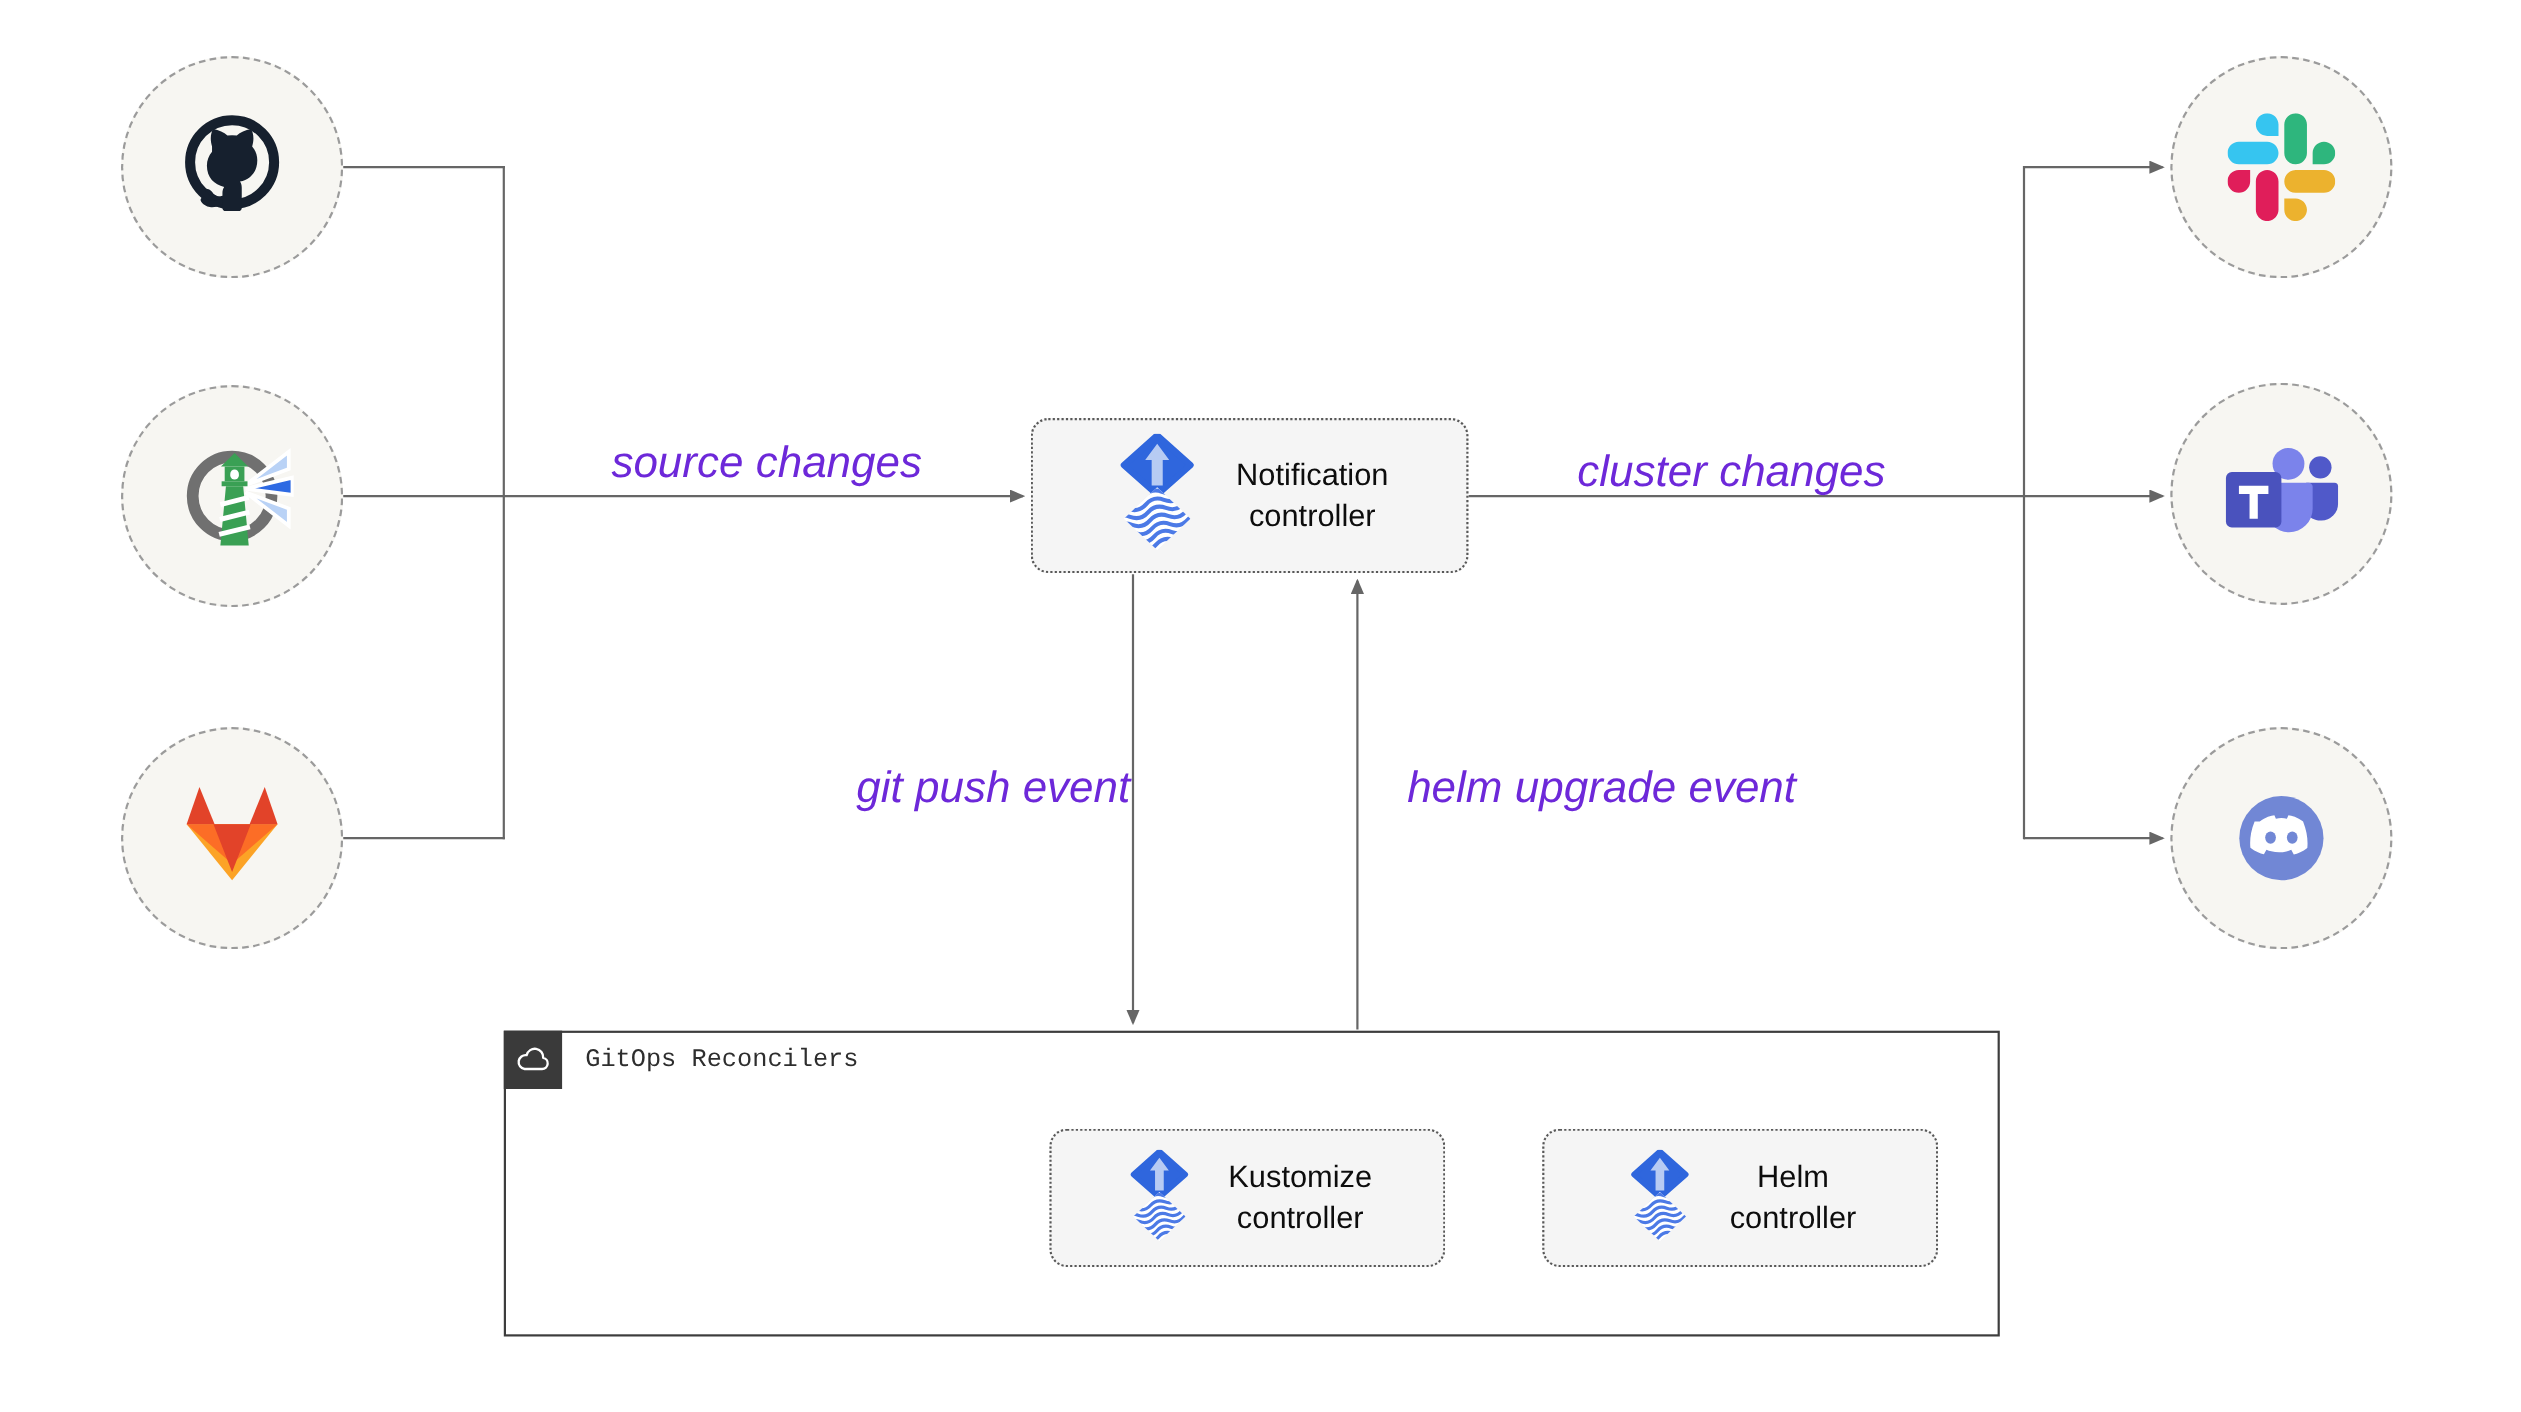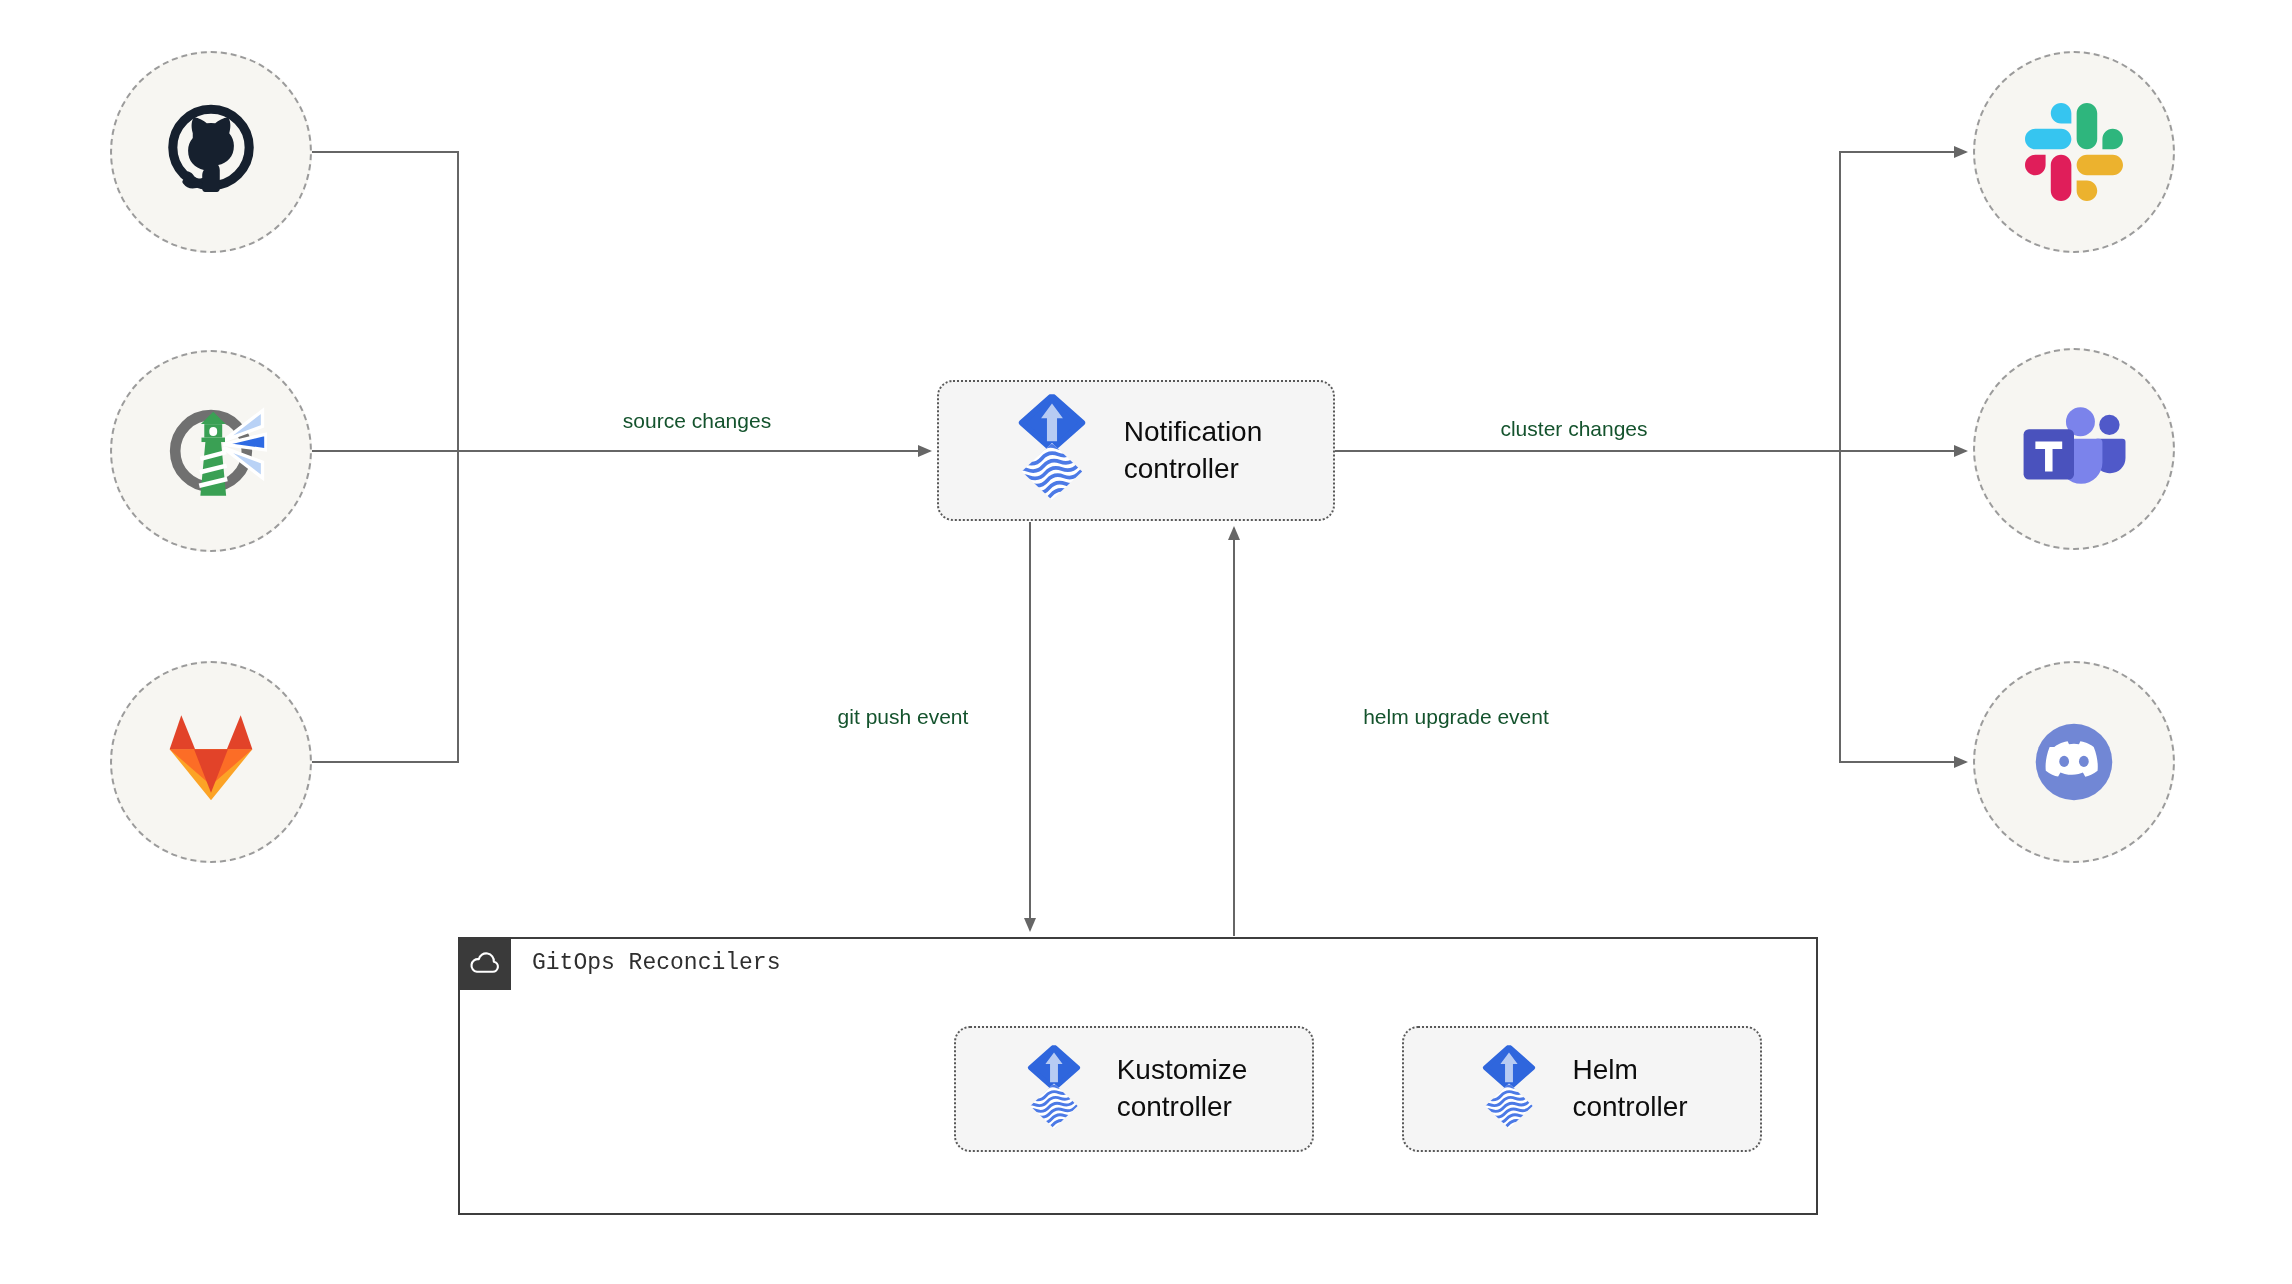--- a/index.html
+++ b/index.html
@@ -12,26 +12,26 @@
     position:absolute;width:202px;height:202px;box-sizing:border-box;
     border:2px dashed #9b9b9b;border-radius:50%;background:#f7f6f2;
     display:flex;align-items:center;justify-content:center;
   }
   .ctrl-box{
     position:absolute;box-sizing:border-box;background:#f5f5f5;
     border:2px dotted #585858;border-radius:16px;
     display:flex;align-items:center;justify-content:center;gap:30px;padding:0 16px;
   }
   .node-label{
-    font-size:28px;color:#0d0d0d;line-height:1.32;text-align:left;
+    font-size:28px;color:#0d0d0d;line-height:1.32;text-align:center;
     width:min-content;white-space:normal;
   }
   .edge-label{
     position:absolute;transform:translate(-50%,-50%);
-    font-size:21px;color:#14532d;white-space:nowrap;
+    font-size:40px;color:#6d28d9;white-space:nowrap;font-style:italic;
   }
   .gitops{
     position:absolute;left:458px;top:937px;width:1360px;height:278px;
     box-sizing:border-box;border:2px solid #3d3d3d;background:#ffffff;
   }
   .gitops-header{
     position:absolute;left:-2px;top:-2px;width:53px;height:53px;background:#3a3a3a;
     display:flex;align-items:center;justify-content:center;
   }
   .gitops-title{

